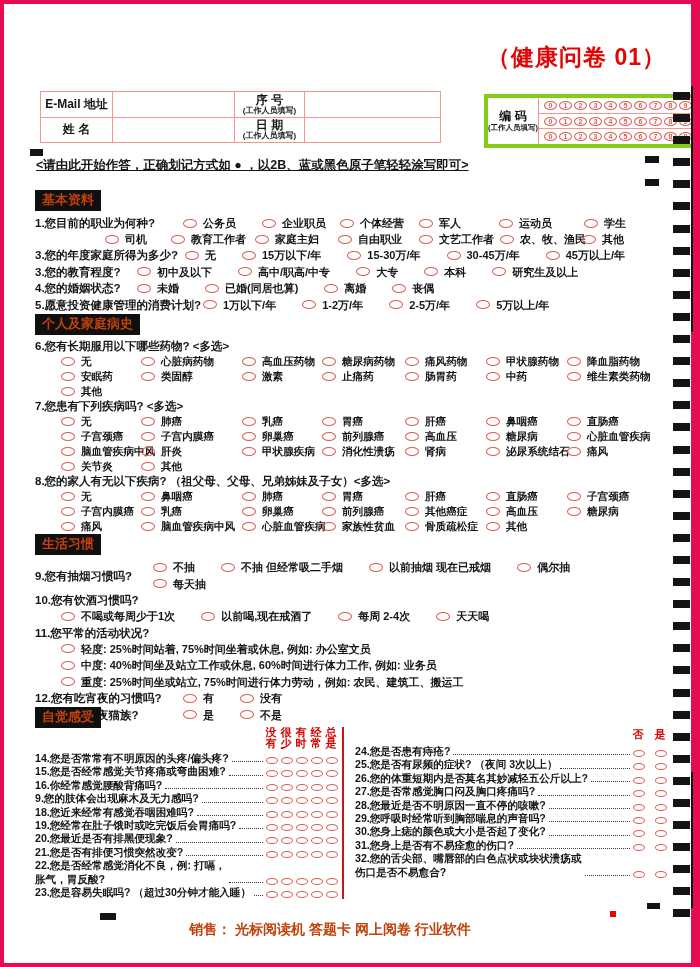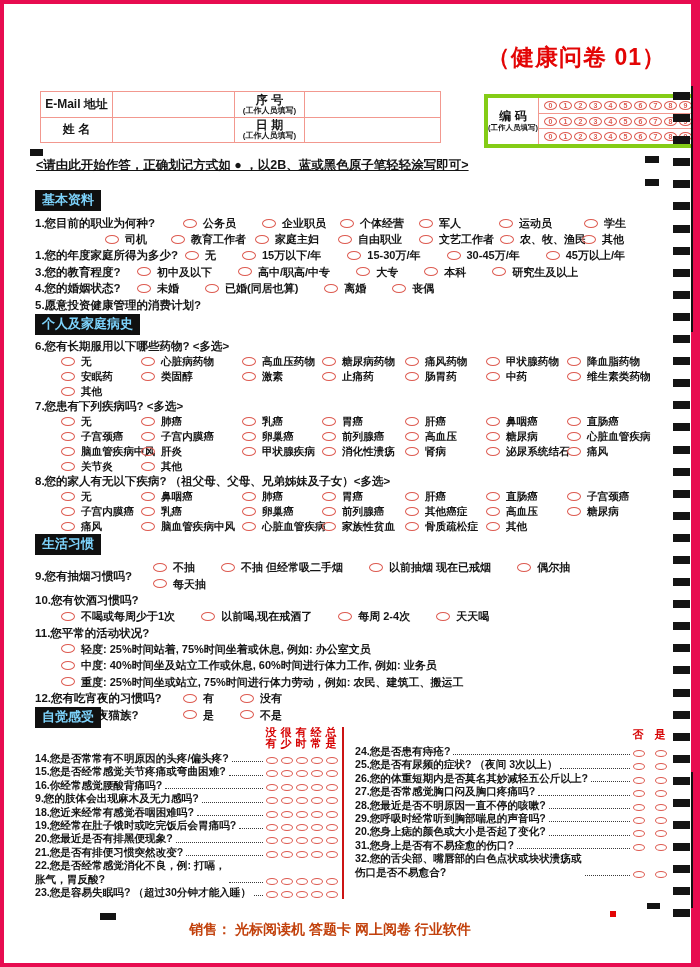--- a/index.html
+++ b/index.html
@@ -36,21 +36,21 @@
   .m-a{left:645px;top:156px;width:14px;height:7px;}
   .m-b{left:645px;top:179px;width:14px;height:7px;}
   .m-c{left:30px;top:149px;width:13px;height:7px;}
   .m-d{left:100px;top:913px;width:16px;height:7px;}
   .m-e{left:647px;top:903px;width:13px;height:6px;}
   .m-f{left:610px;top:911px;width:6px;height:6px;background:#e30505;}
 
   
   .sec{position:absolute;left:35px;width:634px;}
   .sec1{top:190px;}.sec2{top:314px;}.sec3{top:534px;}.sec4{top:707px;height:214px;}
-  .sec-title{display:inline-block;background:#101010;color:#7dd3fc;font-size:13px;padding:1px 7px 2px;margin-bottom:4px;}
+  .sec-title{display:inline-block;background:#101010;color:#c2410c;font-size:13px;padding:1px 7px 2px;margin-bottom:4px;}
   .q-line{display:flex;align-items:center;line-height:16px;font-size:11.5px;}
   .sec2 .q-line,.sec2 .opts{line-height:15px;}
   .q-label{flex:none;}
   .opts{line-height:16px;font-size:11.5px;}
   .opt{display:inline-flex;align-items:center;}
   .flexo .opt{margin-right:26px;}
   .bub{display:inline-block;width:14px;height:9px;border:1.5px solid #dd5a50;border-radius:50%;box-sizing:border-box;flex:none;}
   .ol{margin-left:6px;font-size:11px;white-space:nowrap;}
   .g6{display:grid;grid-template-columns:79px 78px 79px 80px 85px auto;flex:1;}
   .g7b{display:grid;grid-template-columns:66px 84px 83px 81px 81px 82px auto;margin-left:70px;}
@@ -215,21 +215,21 @@
             <span class="bub"></span>
             <span class="ol">农、牧、渔民</span>
           </span>
           <span class="opt">
             <span class="bub"></span>
             <span class="ol">其他</span>
           </span>
         </div>
       </div><div class="qb">
         <div class="q-line">
-          <span class="q-label" style="min-width: 150px;">1.您的年度家庭所得为多少?</span>
+          <span class="q-label" style="min-width: 150px;">3.您的年度家庭所得为多少?</span>
           <span class="opts flexo"><span class="opt">
               <span class="bub"></span>
               <span class="ol">无</span>
             </span><span class="opt">
               <span class="bub"></span>
               <span class="ol">15万以下/年</span>
             </span><span class="opt">
               <span class="bub"></span>
               <span class="ol">15-30万/年</span>
             </span><span class="opt">
@@ -273,20 +273,33 @@
               <span class="bub"></span>
               <span class="ol">离婚</span>
             </span><span class="opt">
               <span class="bub"></span>
               <span class="ol">丧偶</span>
             </span></span>
         </div>
       </div><div class="qb">
         <div class="q-line">
           <span class="q-label" style="min-width: 168px;">5.愿意投资健康管理的消费计划?</span>
+          <span class="opts flexo"><span class="opt">
+              <span class="bub"></span>
+              <span class="ol">1万以下/年</span>
+            </span><span class="opt">
+              <span class="bub"></span>
+              <span class="ol">1-2万/年</span>
+            </span><span class="opt">
+              <span class="bub"></span>
+              <span class="ol">2-5万/年</span>
+            </span><span class="opt">
+              <span class="bub"></span>
+              <span class="ol">5万以上/年</span>
+            </span></span>
         </div>
       </div></div>
   <div class="sec sec2"><div class="sec-title">个人及家庭病史</div><div class="qb">
         <div class="q-line">6.您有长期服用以下哪些药物? &lt;多选&gt;</div>
         <div class="opts g7">
           <span class="opt">
             <span class="bub"></span>
             <span class="ol">无</span>
           </span>
           <span class="opt">
@@ -794,21 +807,21 @@
         </div>
         <div class="rrow">
           <span class="rtext">29.您呼吸时经常听到胸部喘息的声音吗?</span>
           <span class="leader"></span>
           <span class="bgrp bgrp2">
             <span class="rbub"></span>
             <span class="rbub"></span>
           </span>
         </div>
         <div class="rrow">
-          <span class="rtext">20.您身上痣的颜色或大小是否起了变化?</span>
+          <span class="rtext">30.您身上痣的颜色或大小是否起了变化?</span>
           <span class="leader"></span>
           <span class="bgrp bgrp2">
             <span class="rbub"></span>
             <span class="rbub"></span>
           </span>
         </div>
         <div class="rrow">
           <span class="rtext">31.您身上是否有不易痊愈的伤口?</span>
           <span class="leader"></span>
           <span class="bgrp bgrp2">

